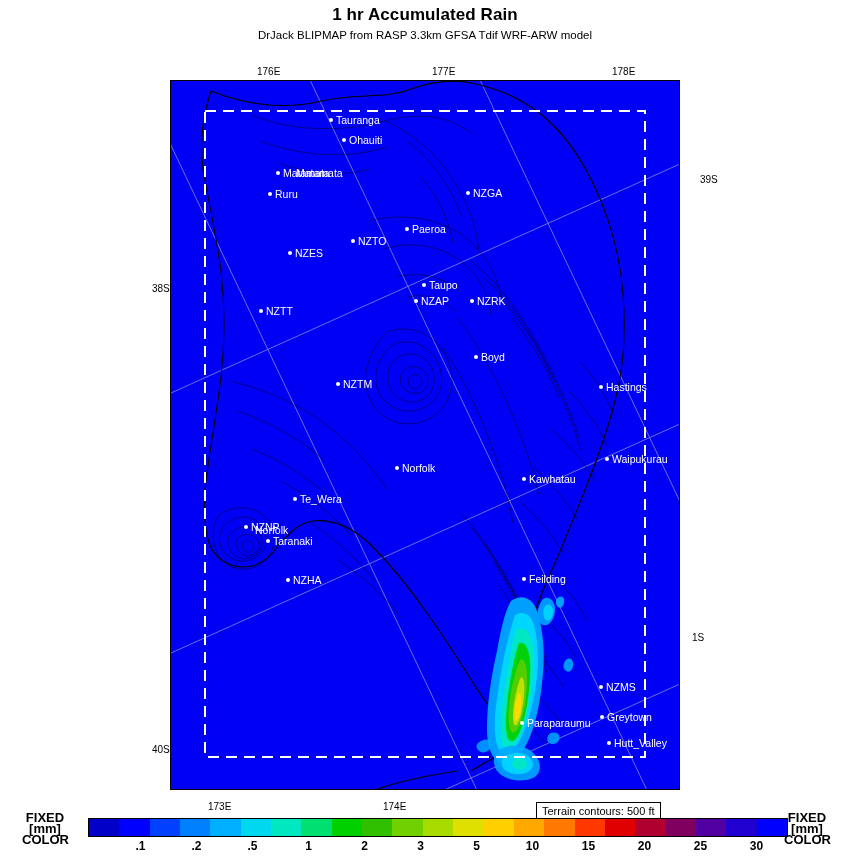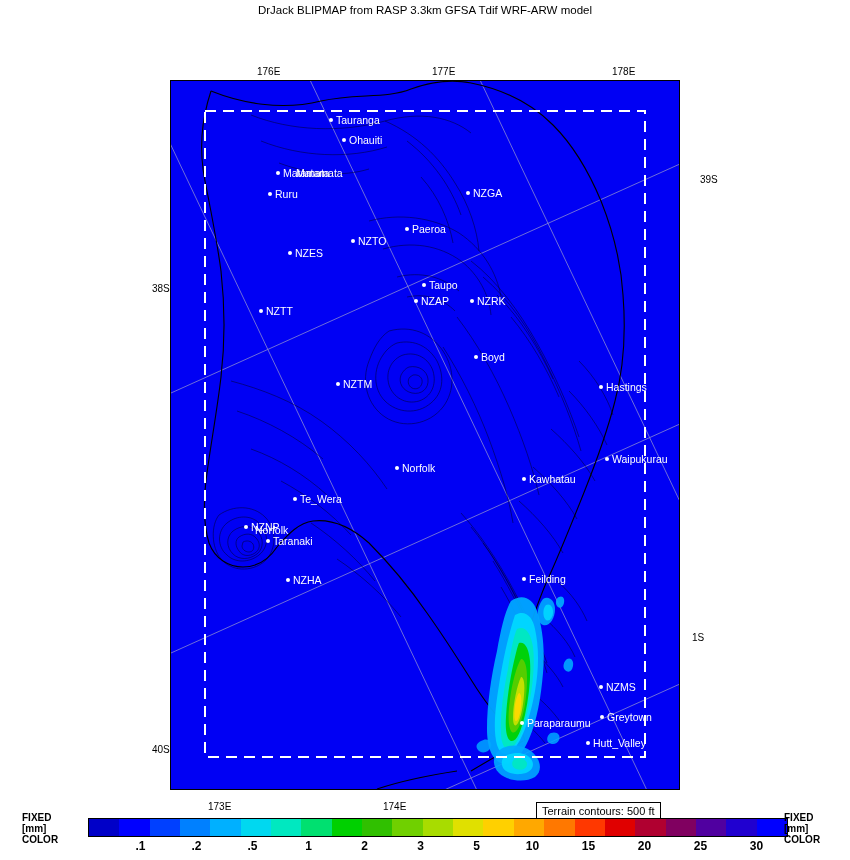--- a/index.html
+++ b/index.html
@@ -111,22 +111,22 @@
     position: absolute;
     left: 0;
     top: 812px;
     width: 850px;
     height: 48px;
   }
   .fixed-label {
     position: absolute;
     top: 0px;
     width: 46px;
-    text-align: left;
-    font-size: 10px;
+    text-align: center;
+    font-size: 13px;
     font-weight: bold;
     color: #000;
     line-height: 11px;
   }
   #fixed-left { left: 22px; }
   #fixed-right { left: 784px; }
   #bar {
     position: absolute;
     left: 88px;
     top: 6px;
@@ -155,20 +155,21 @@
     transform: translateX(-50%);
     top: 0;
   }
 </style>
 </head>
 <body>
 
 <div id="root">
 
   <div class="title-block">
+    <div class="title-main">1 hr Accumulated Rain</div>
     <div class="title-third">DrJack BLIPMAP from RASP 3.3km GFSA Tdif WRF-ARW model</div>
   </div>
 
   <div id="map-panel">
     <svg id="map-svg" width="508" height="708" viewBox="0 0 508 708">
 
       <rect x="0" y="0" width="508" height="708" fill="#0000f4"></rect>
 
       <g stroke="#b8b8c8" stroke-width="0.8" fill="none" opacity="0.75">
 
@@ -311,21 +312,21 @@
     <div class="city" style="left:351px;top:392px;"><span class="dot"></span><span class="nm">Kawhatau</span></div>
     <div class="city" style="left:122px;top:412px;"><span class="dot"></span><span class="nm">Te_Wera</span></div>
     <div class="city" style="left:73px;top:440px;"><span class="dot"></span><span class="nm">NZNP</span></div>
     <div class="city" style="left:84px;top:443px;"><span class="nm">Norfolk</span></div>
     <div class="city" style="left:95px;top:454px;"><span class="dot"></span><span class="nm">Taranaki</span></div>
     <div class="city" style="left:115px;top:493px;"><span class="dot"></span><span class="nm">NZHA</span></div>
     <div class="city" style="left:351px;top:492px;"><span class="dot"></span><span class="nm">Feilding</span></div>
     <div class="city" style="left:428px;top:600px;"><span class="dot"></span><span class="nm">NZMS</span></div>
     <div class="city" style="left:349px;top:636px;"><span class="dot"></span><span class="nm">Paraparaumu</span></div>
     <div class="city" style="left:429px;top:630px;"><span class="dot"></span><span class="nm">Greytown</span></div>
-    <div class="city" style="left:385px;top:656px;padding-left:30px;"><span class="dot"></span><span class="nm">Hutt_Valley</span></div>
+    <div class="city" style="left:406px;top:656px;padding-left:30px;"><span class="dot"></span><span class="nm">Hutt_Valley</span></div>
   </div>
 
   <div class="axis-label" style="left:257px;top:66px;">176E</div>
   <div class="axis-label" style="left:432px;top:66px;">177E</div>
   <div class="axis-label" style="left:612px;top:66px;">178E</div>
   <div class="axis-label" style="left:208px;top:801px;">173E</div>
   <div class="axis-label" style="left:383px;top:801px;">174E</div>
 
   <div class="axis-label" style="left:700px;top:174px;">39S</div>
   <div class="axis-label" style="left:152px;top:283px;">38S</div>

